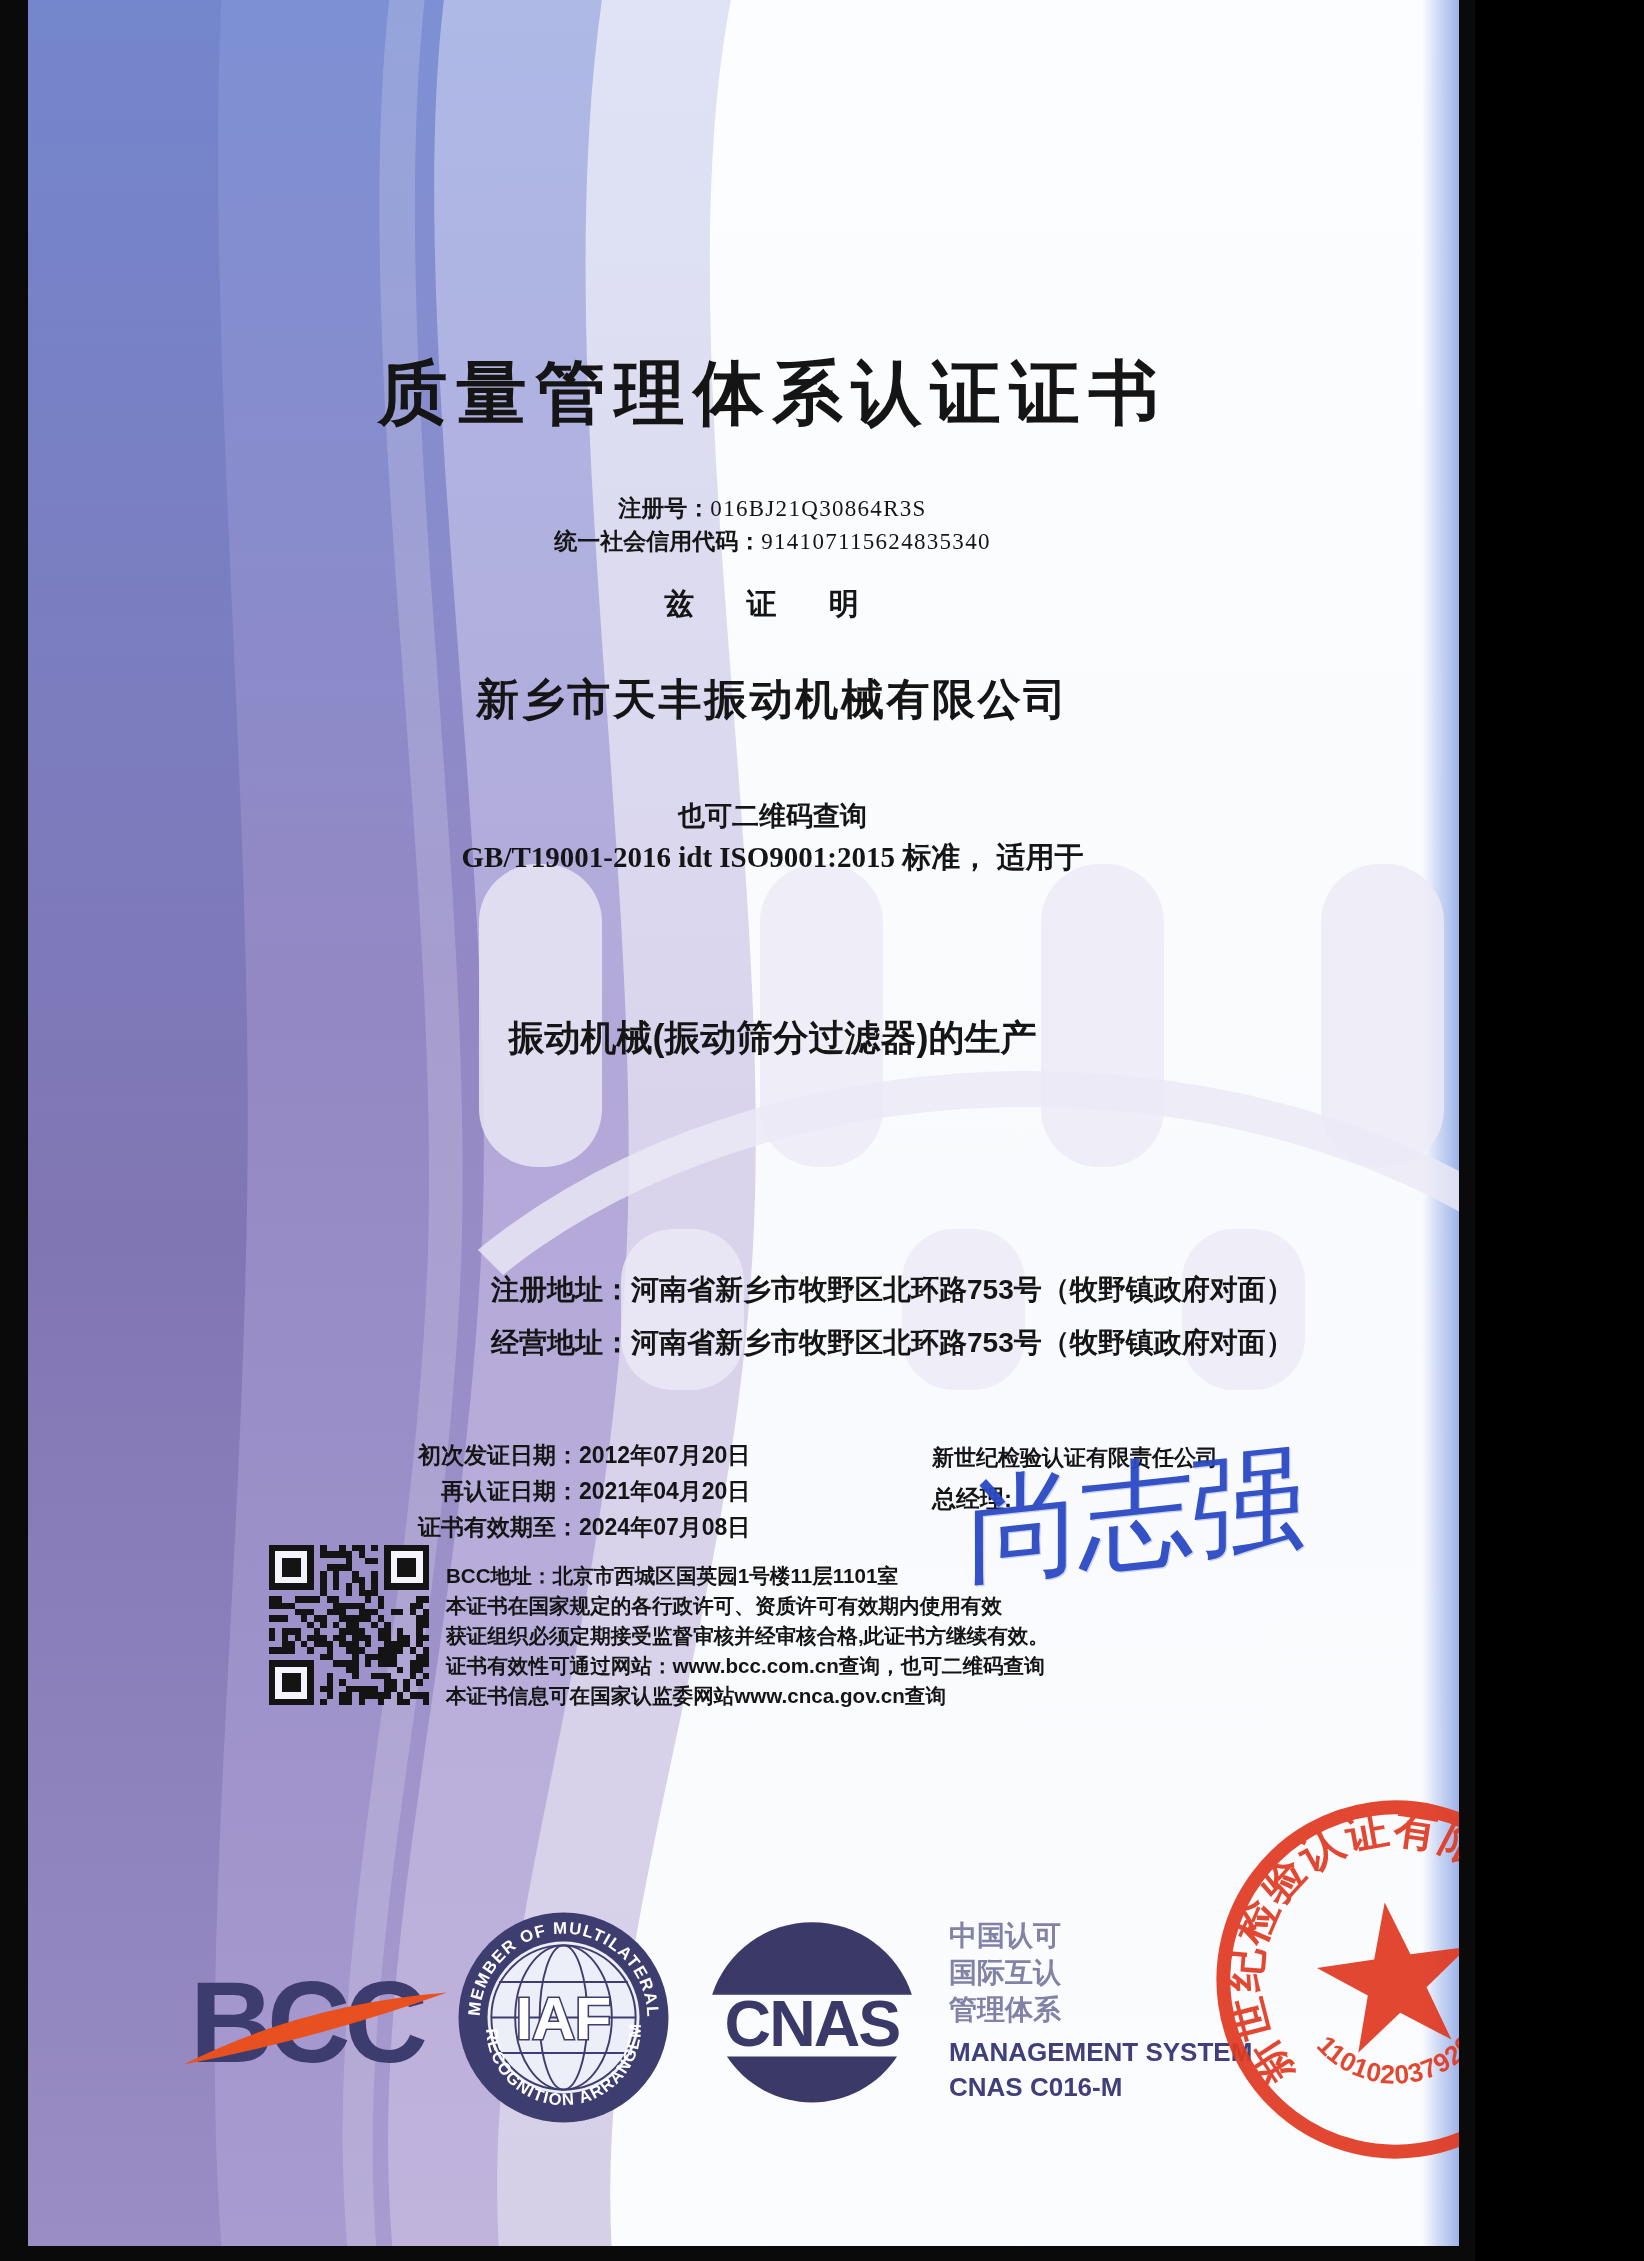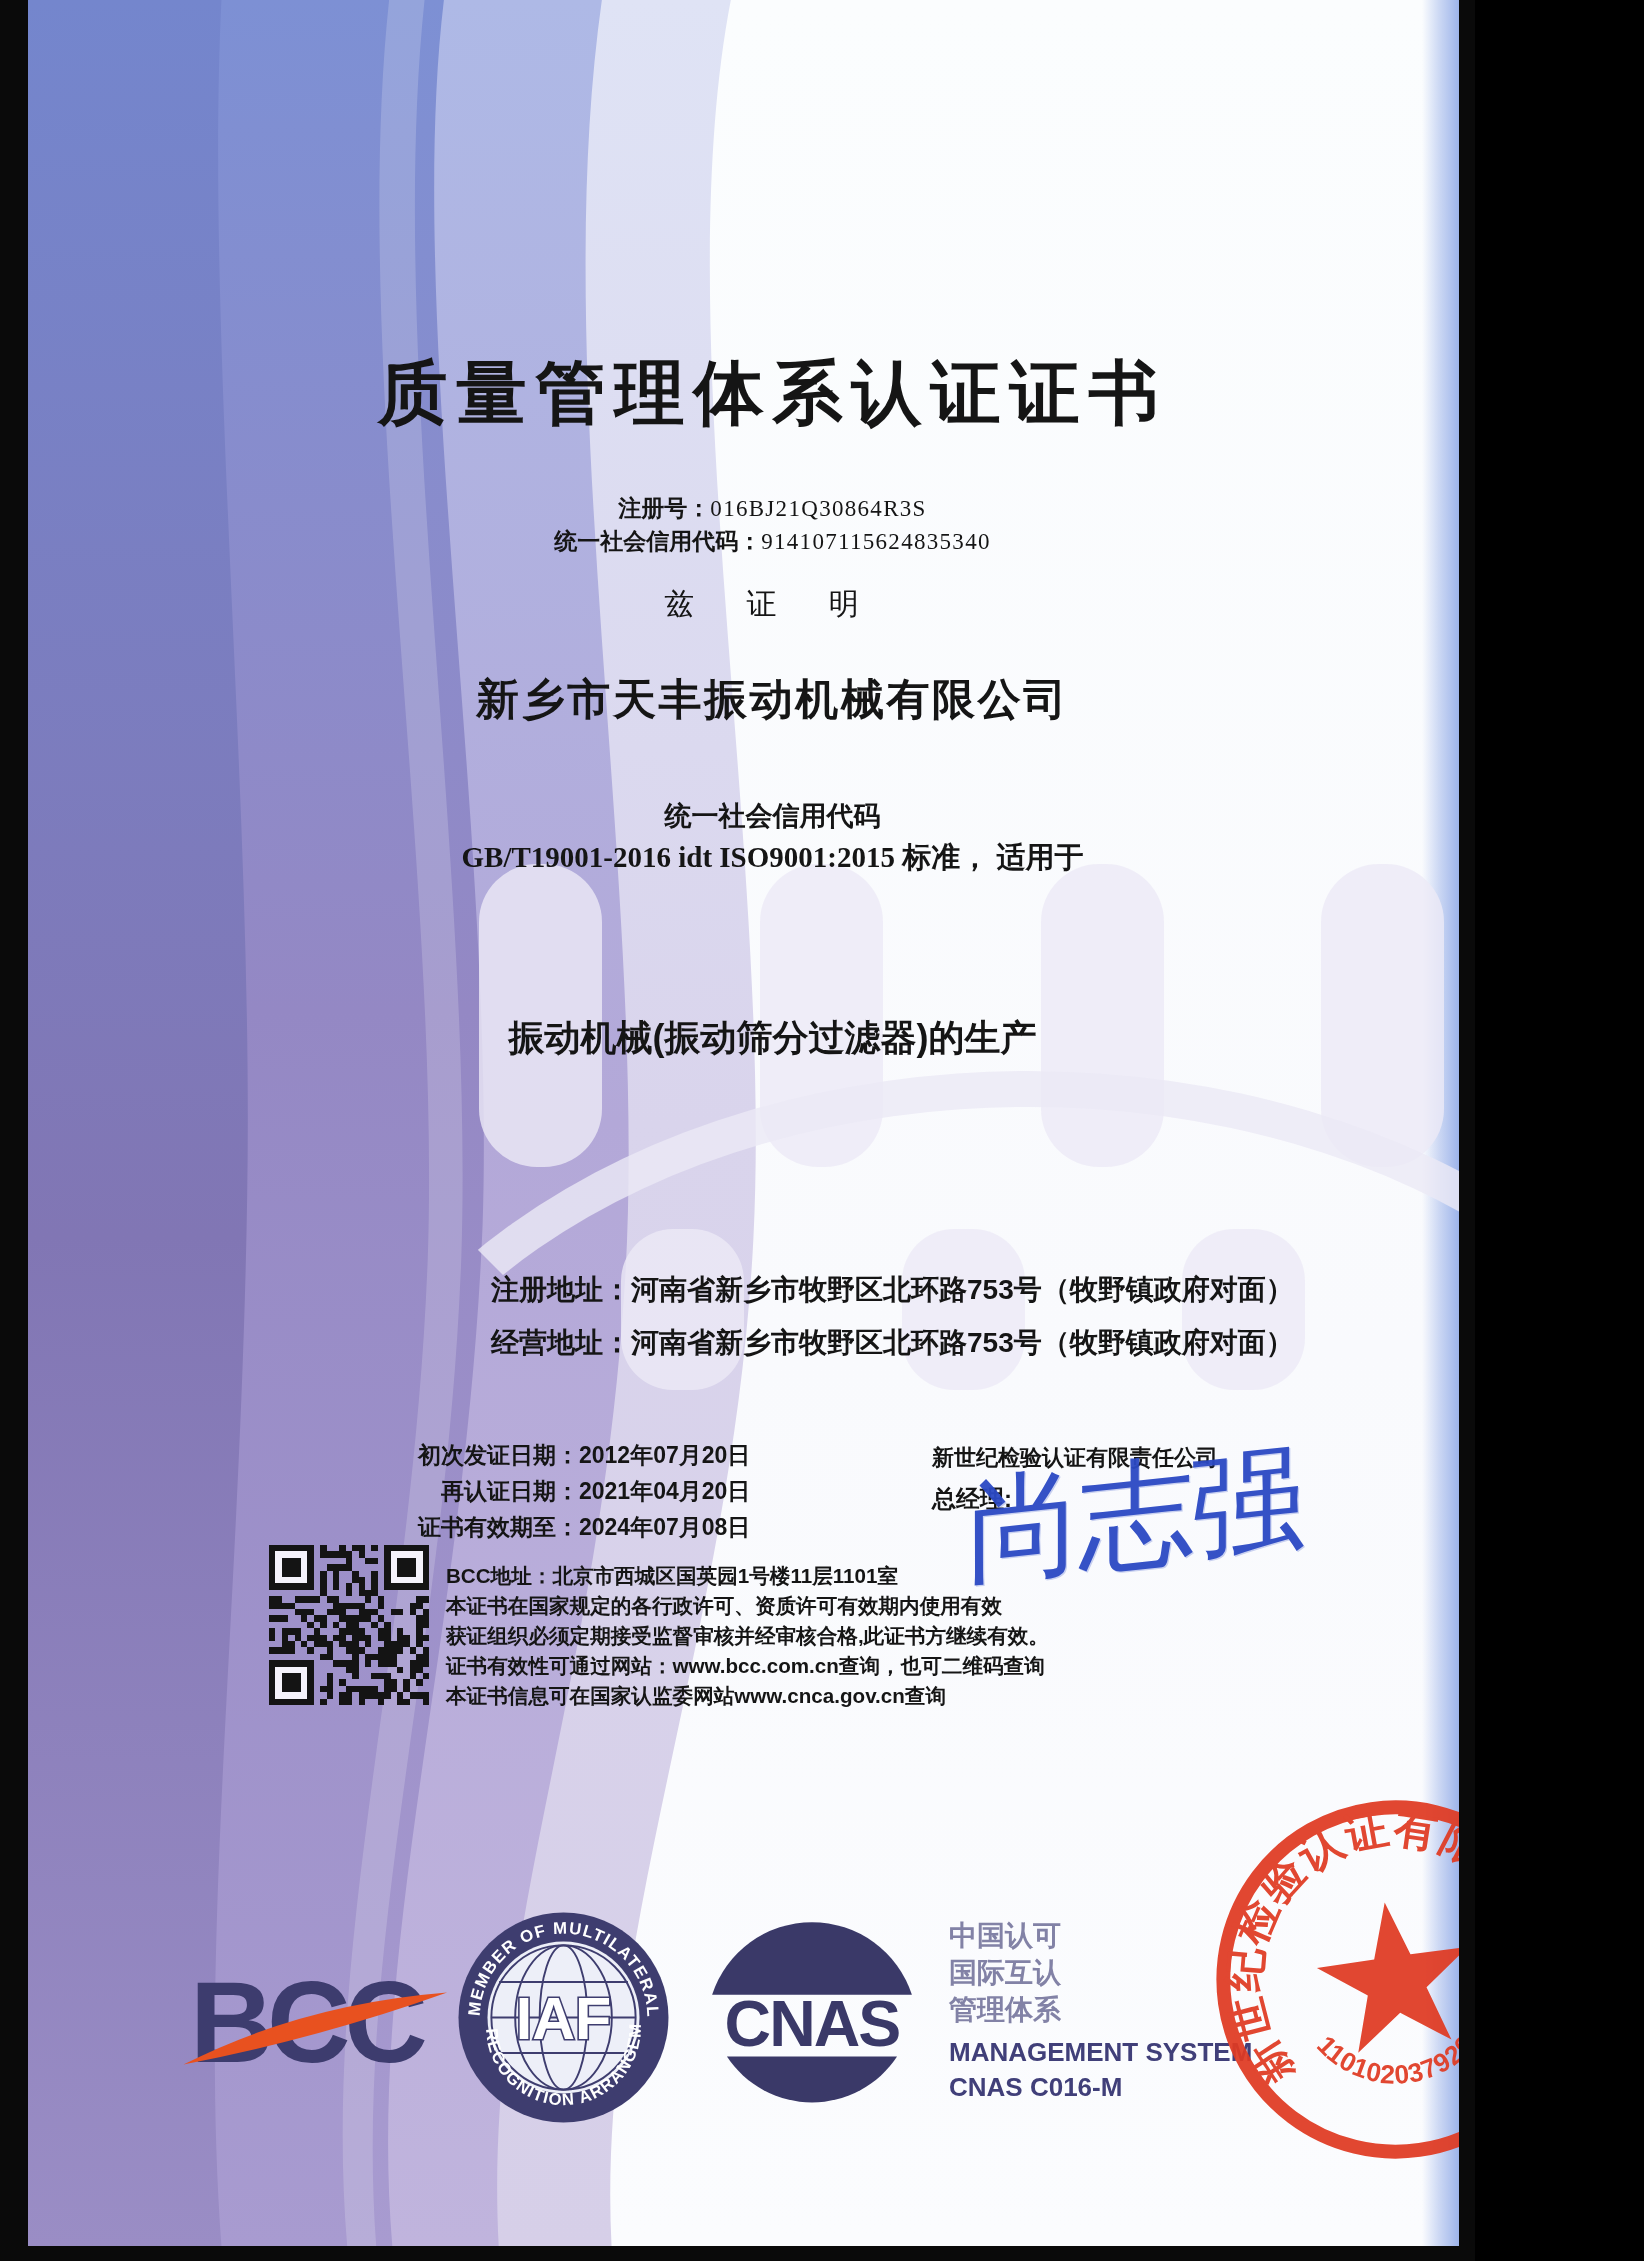--- a/index.html
+++ b/index.html
@@ -17,21 +17,21 @@
   .wm{background:#eceaf6;opacity:.8;}
   .wm-pillar{width:123px;height:303px;border-radius:58px;top:864px;}
   .wm-arc{width:1387px;height:967px;left:271px;top:1071px;border:36px solid transparent;
           border-top-color:#eceaf6;border-radius:50%;opacity:.8;background:transparent;}
   .wm-stub{width:123px;height:161px;border-radius:52px;top:1229px;}
   
   #title{top:347px;font-size:70px;font-weight:900;letter-spacing:9px;}
   #reg-block{top:492px;font-size:23px;line-height:32px;}
   #reg-block .lbl{font-weight:800;}
   #reg-block .val{font-family:"Liberation Serif","DejaVu Serif",serif;letter-spacing:1.3px;}
-  #hereby{top:584px;font-size:30px;font-weight:400;letter-spacing:22px;}
+  #hereby{top:584px;font-size:30px;font-weight:700;letter-spacing:22px;}
   #company{top:671px;font-size:43px;font-weight:800;letter-spacing:2.6px;text-align:center;}
   #conform{top:798px;font-size:27px;font-weight:600;}
   #standard{top:838px;font-size:29px;font-weight:600;font-family:"Liberation Serif","DejaVu Serif",serif;}
   #scope{top:1014px;font-size:36px;font-weight:800;}
   #addr{left:422px;top:1263px;font-size:28px;line-height:53px;font-weight:600;text-align:left;margin-left:41px;}
   #addr b{font-weight:800;}
   #dates{left:358px;top:1437px;font-size:23px;font-weight:600;line-height:36px;}
   .date-row{display:flex;}
   .date-row .dl{display:inline-block;width:193px;text-align:right;}
   #issuer{left:904px;top:1437px;font-size:22px;font-weight:600;text-align:left;line-height:41px;}
@@ -97,21 +97,21 @@
 
     <div id="reg-block" class="abs ctr">
       <div><span class="lbl">注册号：</span><span class="val">016BJ21Q30864R3S</span></div>
       <div><span class="lbl">统一社会信用代码：</span><span class="val">914107115624835340</span></div>
     </div>
 
     <div id="hereby" class="abs ctr">兹 证 明</div>
 
     <div id="company" class="abs ctr">新乡市天丰振动机械有限公司</div>
 
-    <div id="conform" class="abs ctr">统一社会信用代码</div>
+    <div id="conform" class="abs ctr">也可二维码查询</div>
     <div id="standard" class="abs ctr">GB/T19001-2016 idt ISO9001:2015 标准， 适用于</div>
 
     <div id="scope" class="abs ctr">振动机械(振动筛分过滤器)的生产</div>
 
     <div id="addr" class="abs">
       <div><b>注册地址：</b><span>河南省新乡市牧野区北环路753号（牧野镇政府对面）</span></div>
       <div><b>经营地址：</b><span>河南省新乡市牧野区北环路753号（牧野镇政府对面）</span></div>
     </div>
 
     <div id="dates" class="abs">

